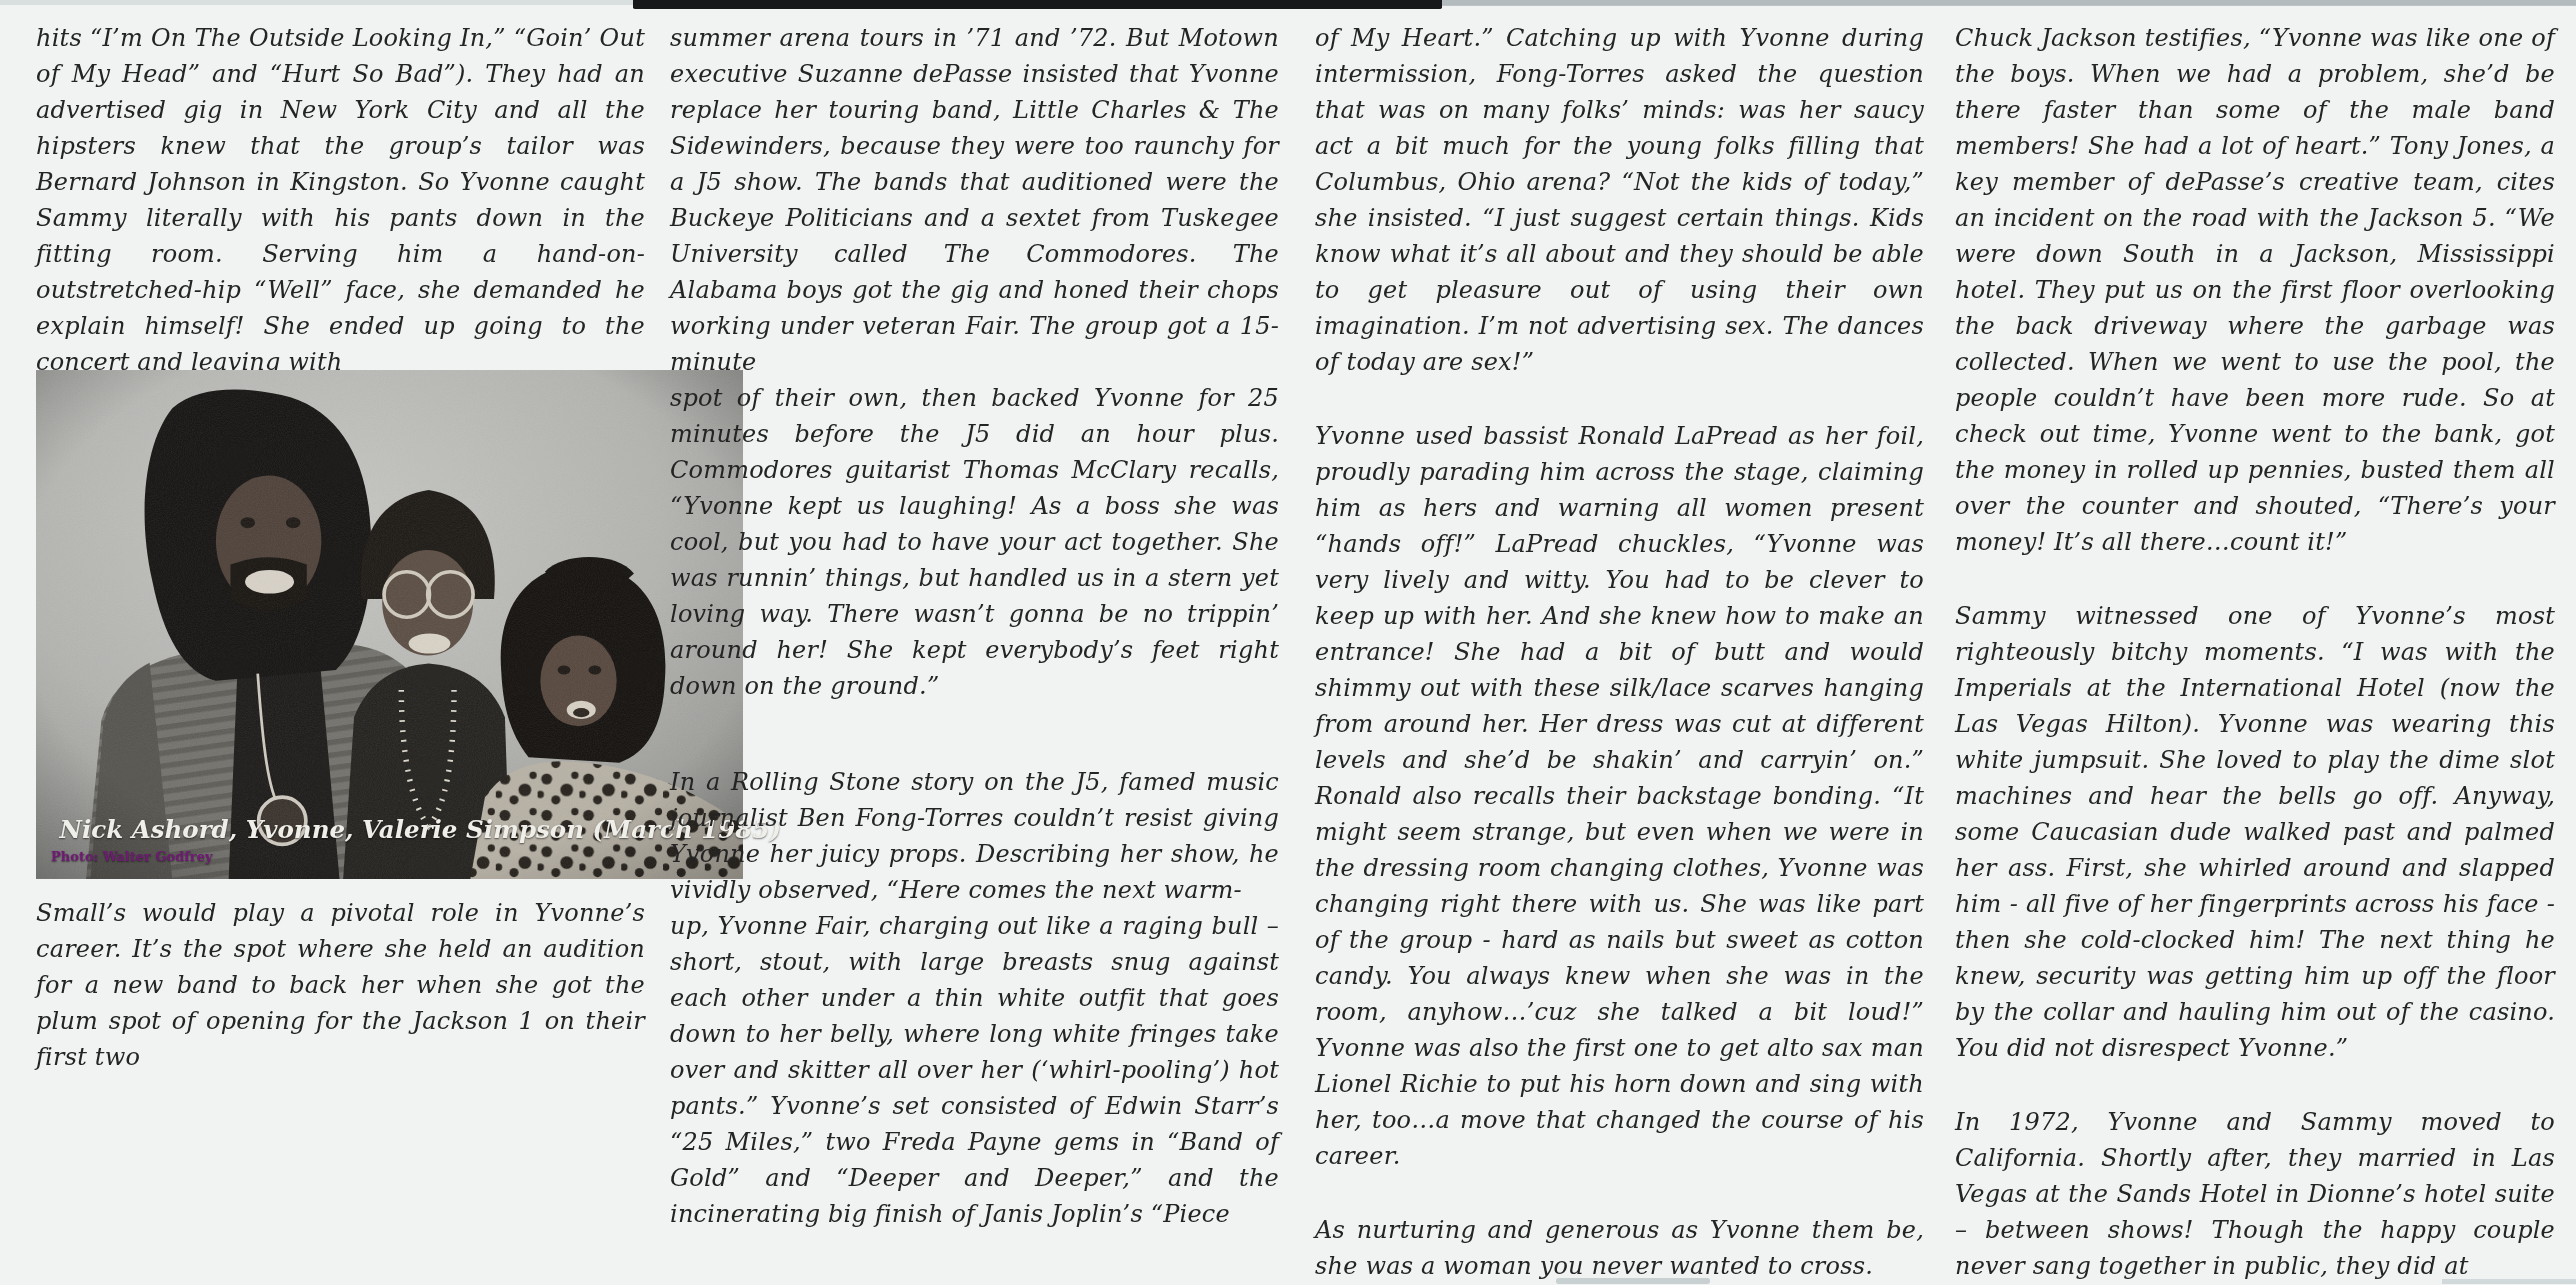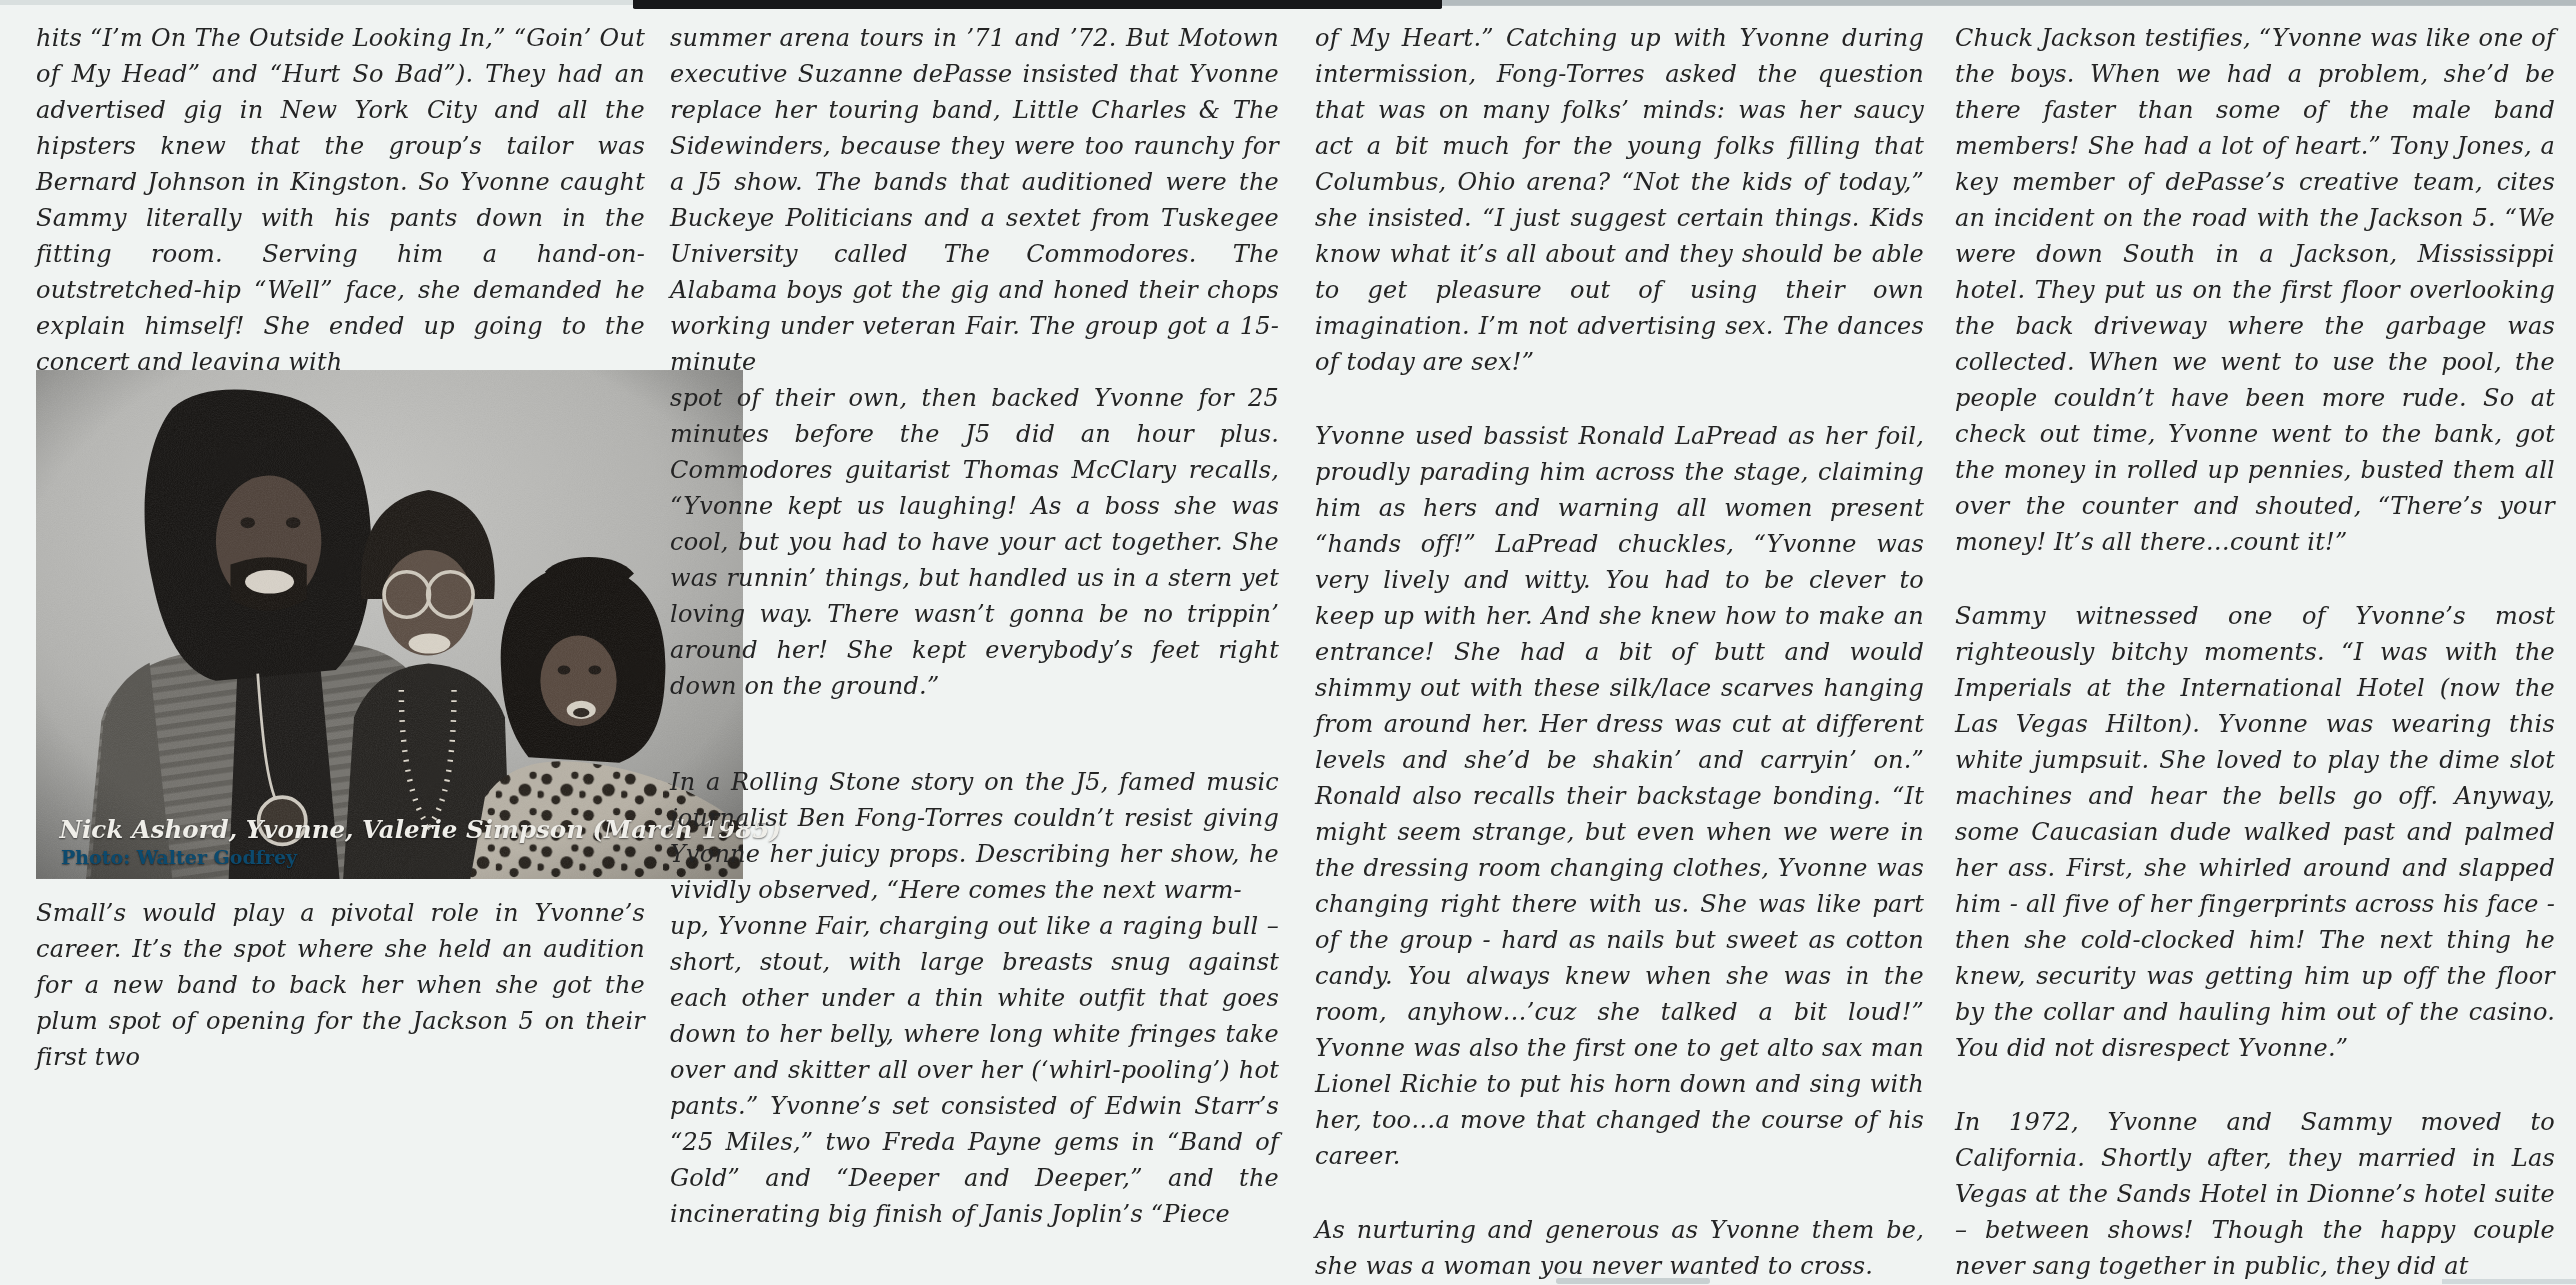--- a/index.html
+++ b/index.html
@@ -40,22 +40,22 @@
     font-weight:bold;
   }
   .photo svg{display:block;width:707px;height:509px;}
   .photo-caption{
     position:absolute;left:23.6px;bottom:36px;
     color:#efeee9;font-style:italic;font-size:24.5px;line-height:27px;
     text-shadow:0 0.9px 1.8px rgba(0,0,0,.55);
     white-space:nowrap;
   }
   .photo-credit{
-    position:absolute;left:25px;bottom:11.8px;
-    color:#0c4a6e;font-size:19px;line-height:20px;
+    position:absolute;left:15px;bottom:11.8px;
+    color:#701a75;font-size:13px;line-height:20px;
     text-shadow:0 0.9px 1.8px rgba(0,0,0,.55);
     white-space:nowrap;
   }
 </style>
 </head>
 <body>
 
 <div class="page">
 
   <div class="art art-top-light"></div>
@@ -137,21 +137,21 @@
       </g>
 
       <rect width="778" height="560" fill="url(#vig)"></rect>
       <rect width="778" height="560" filter="url(#grain)" opacity="0.13"></rect>
     </svg>
     <div class="photo-caption">Nick Ashord, Yvonne, Valerie Simpson (March 1985)</div>
     <div class="photo-credit">Photo: Walter Godfrey</div>
   </div>
 
   <div class="col col1-bottom">
-    <p>Small’s would play a pivotal role in Yvonne’s career. It’s the spot where she held an audition for a new band to back her when she got the plum spot of opening for the Jackson 5 on their first two</p>
+    <p>Small’s would play a pivotal role in Yvonne’s career. It’s the spot where she held an audition for a new band to back her when she got the plum spot of opening for the Jackson 1 on their first two</p>
   </div>
 
   <div class="col col2">
     <p class="seg">summer arena tours in ’71 and ’72. But Motown executive Suzanne dePasse insisted that Yvonne replace her touring band, Little Charles &amp; The Sidewinders, because they were too raunchy for a J5 show. The bands that auditioned were the Buckeye Politicians and a sextet from Tuskegee University called The Commodores. The Alabama boys got the gig and honed their chops working under veteran Fair. The group got a 15-minute</p>
     <p class="seg indent">spot of their own, then backed Yvonne for 25 minutes before the J5 did an hour plus. Commodores guitarist Thomas McClary recalls, “Yvonne kept us laughing! As a boss she was cool, but you had to have your act together. She was runnin’ things, but handled us in a stern yet loving way. There wasn’t gonna be no trippin’ around her! She kept everybody’s feet right down on the ground.”</p>
     <p class="seg indent para-gap">In a Rolling Stone story on the J5, famed music journalist Ben Fong-Torres couldn’t resist giving Yvonne her juicy props. Describing her show, he vividly observed, “Here comes the next warm-</p>
     <p class="seg">up, Yvonne Fair, charging out like a raging bull – short, stout, with large breasts snug against each other under a thin white outfit that goes down to her belly, where long white fringes take over and skitter all over her (‘whirl-pooling’) hot pants.” Yvonne’s set consisted of Edwin Starr’s “25 Miles,” two Freda Payne gems in “Band of Gold” and “Deeper and Deeper,” and the incinerating big finish of Janis Joplin’s “Piece</p>
   </div>
 
   <div class="col col3">

